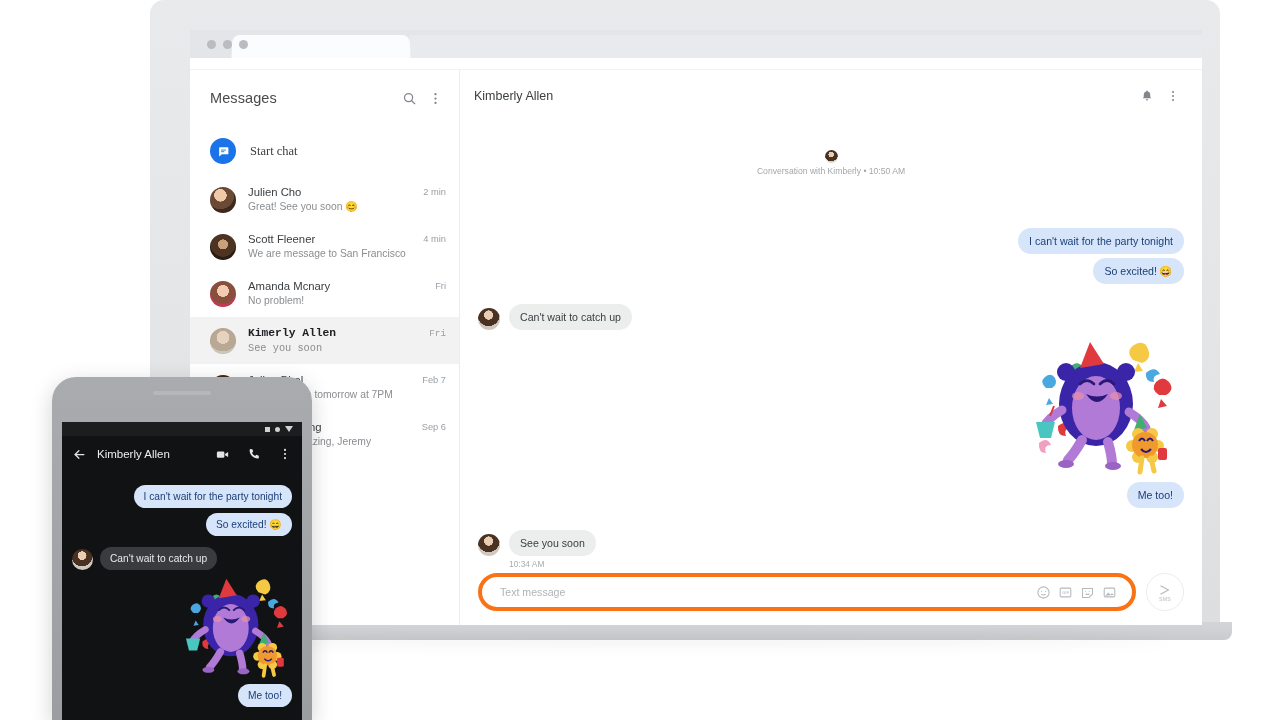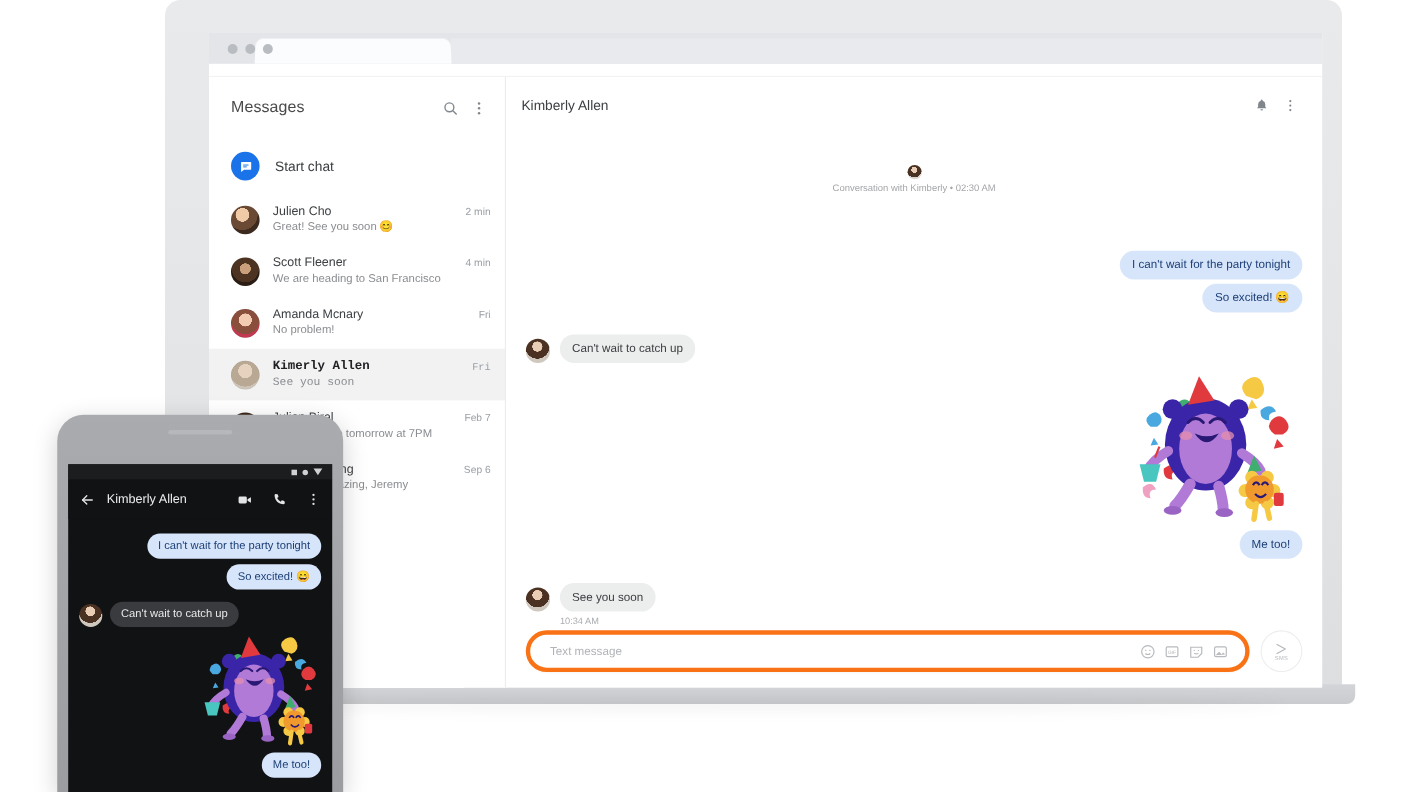--- a/index.html
+++ b/index.html
@@ -61,21 +61,21 @@
   .sidebar-header {
     height: 56px; display: flex; align-items: center; padding: 0 12px 0 20px;
   }
   .sidebar-title { font-size: 14.5px; color: #4a4a4a; letter-spacing: .1px; flex: 1; }
   .hicon { width: 26px; height: 26px; display:flex; align-items:center; justify-content:center; color:#80868b; }
   .start-chat { display:flex; align-items:center; height:50px; padding-left:20px; gap:14px; cursor:pointer; }
   .start-chat-badge {
     width: 26px; height: 26px; border-radius: 50%; background:#1a73e8;
     display:flex; align-items:center; justify-content:center;
   }
-  .start-chat-label { font-size: 12.5px; color: #3c4043; }
+  .start-chat-label { font-size: 12.5px; color: #3c4043; font-family: Liberation Serif, serif; }
 
   .conv-list { }
   .conv {
     display: flex; align-items: center; gap: 12px;
     padding: 9px 14px 9px 20px; position: relative; cursor: pointer;
   }
   .conv.selected { background: #f2f2f2; font-family: Liberation Mono, monospace; }
   .avatar {
     width: 26px; height: 26px; border-radius: 50%; flex: none;
     background-size: cover; background-position: center;
@@ -246,21 +246,21 @@
               <div class="conv-name">Julien Cho</div>
               <div class="conv-snippet">Great! See you soon 😊</div>
             </div>
             <div class="conv-time">2 min</div>
           </div>
 
           <div class="conv">
             <div class="avatar av2"></div>
             <div class="conv-body">
               <div class="conv-name">Scott Fleener</div>
-              <div class="conv-snippet">We are heading to San Francisco</div>
+              <div class="conv-snippet">We are message to San Francisco</div>
             </div>
             <div class="conv-time">4 min</div>
           </div>
 
           <div class="conv">
             <div class="avatar av3"></div>
             <div class="conv-body">
               <div class="conv-name">Amanda Mcnary</div>
               <div class="conv-snippet">No problem!</div>
             </div>
@@ -313,21 +313,21 @@
                 <circle cx="12" cy="12" r="1.7"></circle>
                 <circle cx="12" cy="19" r="1.7"></circle>
             </svg>
           </div>
         </div>
 
         <div class="chat-body">
 
           <div class="conv-start">
             <div class="conv-start-av"></div>
-            <div class="conv-start-text">Conversation with Kimberly • 02:30 AM</div>
+            <div class="conv-start-text">Conversation with Kimberly • 10:50 AM</div>
           </div>
 
           <div style="margin-top:52px">
             <div class="row out">
               <div class="bubble out">I can't wait for the party tonight</div>
             </div>
             <div class="row out">
               <div class="bubble out">So excited! 😄</div>
             </div>
           </div>

